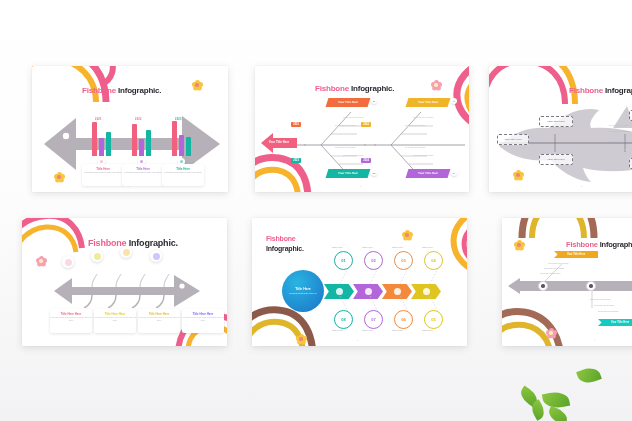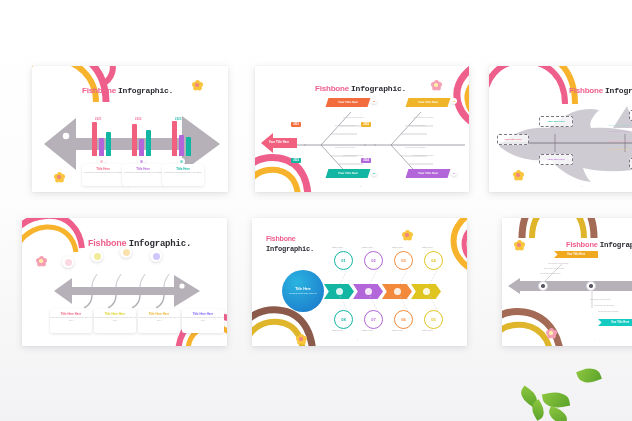--- a/index.html
+++ b/index.html
@@ -35,21 +35,21 @@
   .flower i:nth-child(4){transform:translate(-1.85px,2.5px);}
   .flower i:nth-child(5){transform:translate(-3px,-0.95px);}
   .flower b{position:absolute;left:50%;top:50%;width:3.4px;height:3.4px;margin:-1.7px 0 0 -1.7px;
      background:#f0857d;border-radius:50%;}
   .flower.pk i{background:#f5a0b5;}
   .flower.pk b{background:#fff0a8;}
 
   
   .title{position:absolute;white-space:nowrap;font-weight:700;letter-spacing:-.2px;}
   .title .a{color:#ef5f8c;}
-  .title .b{color:#2d2a32;font-family:Liberation Mono, monospace;}
+  .title .b{color:#2d2a32;}
 
   
   .fishL{position:absolute;}
   .bargrp{position:absolute;display:flex;align-items:flex-end;gap:2px;height:34px;}
   .bargrp .bar{width:5px;border-radius:1px 1px 0 0;}
   .mini-lbl{position:absolute;font-size:2.6px;font-weight:700;letter-spacing:.2px;}
   .card{position:absolute;background:#fff;border-radius:3px;
       box-shadow:0 1px 3px rgba(120,110,125,.18);}
   .card .ch{font-size:3px;font-weight:700;text-align:center;}
   .card .cb{font-size:2.3px;color:#b3aeb6;text-align:center;line-height:1.5;}

